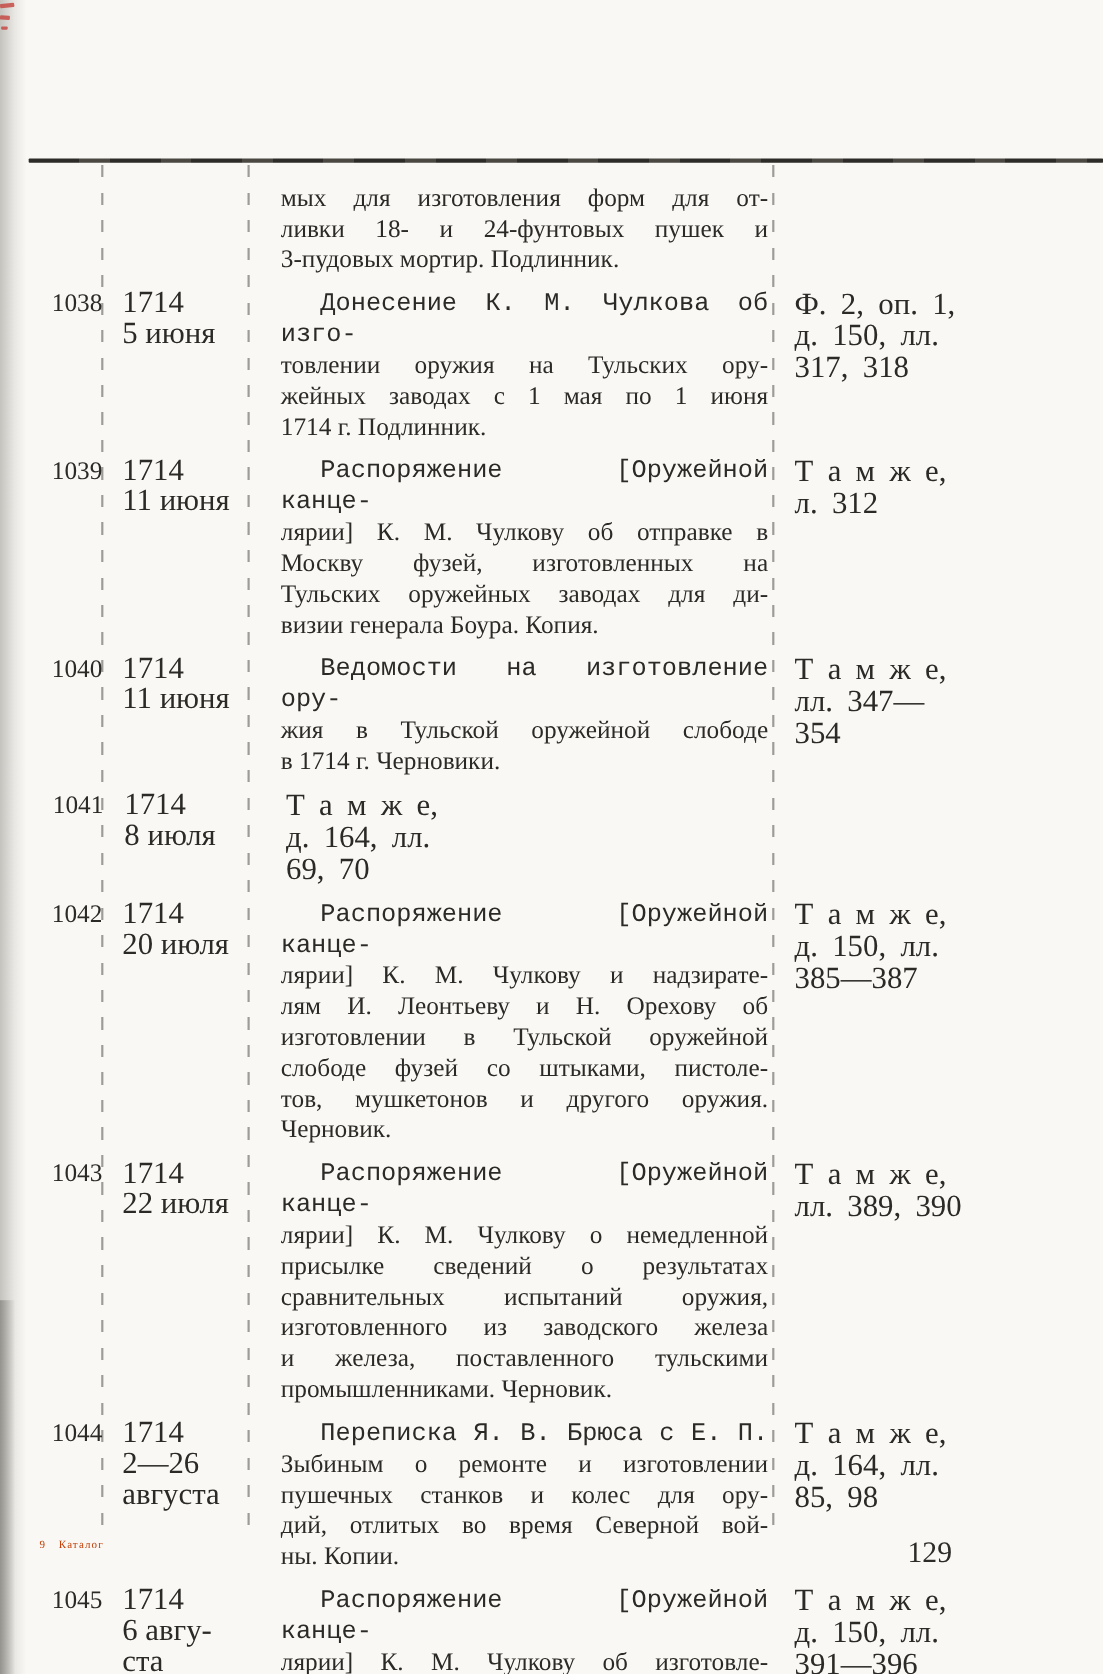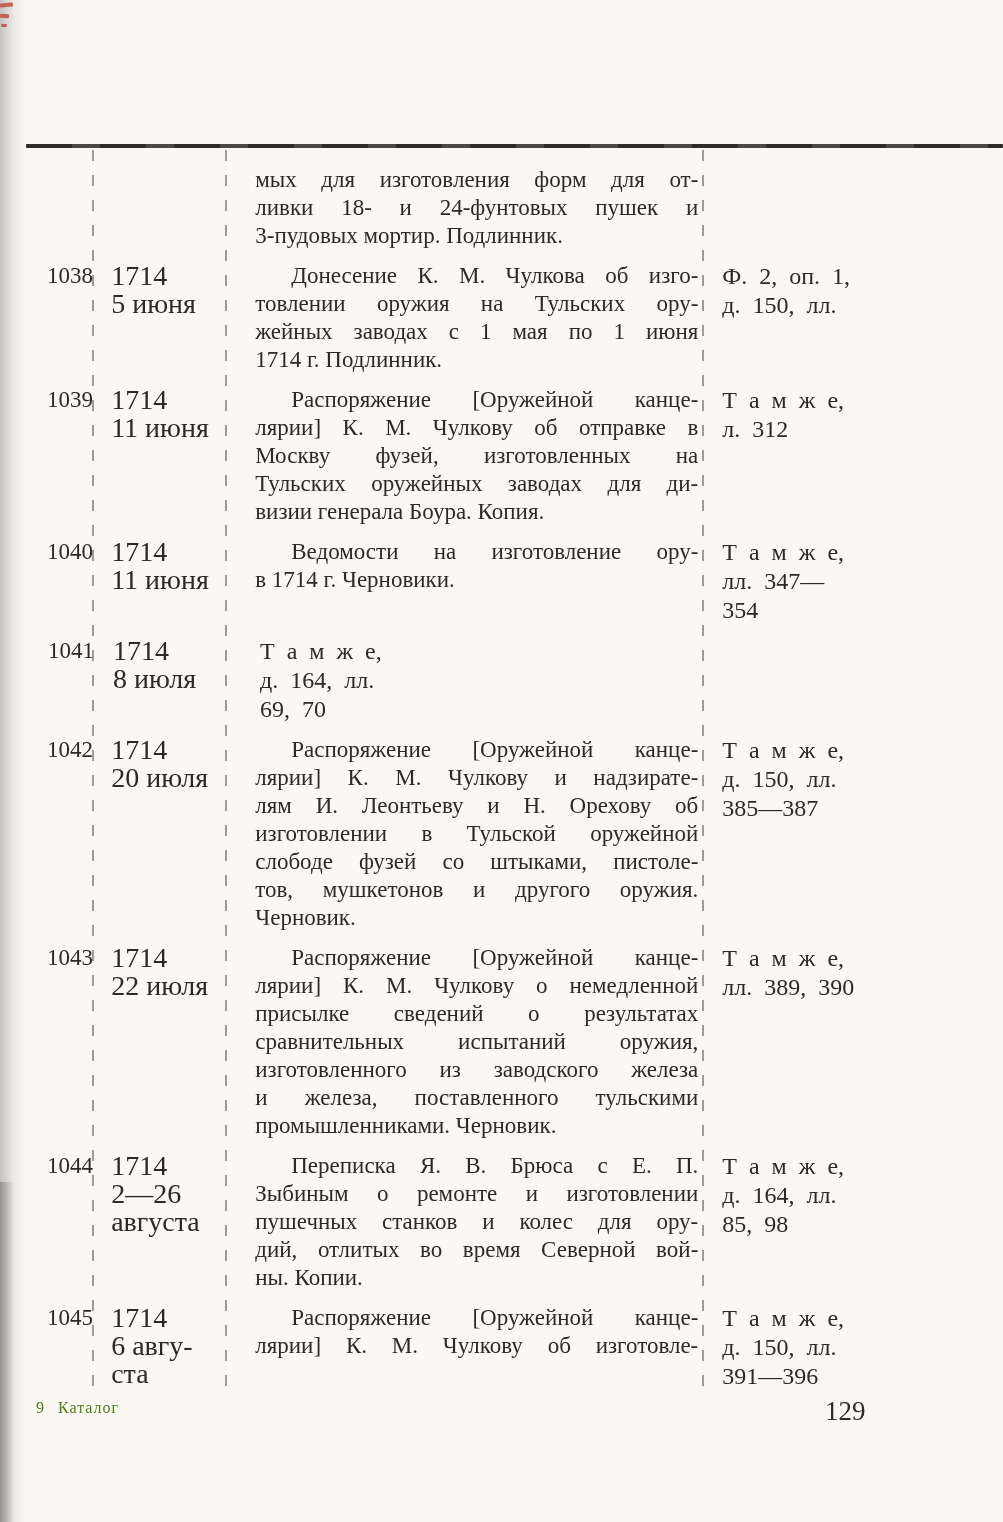--- a/index.html
+++ b/index.html
@@ -47,28 +47,28 @@
   }
   .v1{left:92px;}
   .v2{left:225px;}
   .v3{left:702px;}
   
   .table{position:absolute;left:0;right:0;top:166px;padding-left:21px;}
   .row{display:flex;align-items:flex-start;margin-bottom:12px;}
   .c-num{width:92px;text-align:center;padding-left:8px;font-size:23px;line-height:28px;}
   .c-date{width:133px;text-align:left;font-size:28px;line-height:28px;}
   .c-desc{width:477px;padding:0 10px 0 14px;font-size:23px;line-height:28px;}
-  .c-ref{width:301px;padding-left:14px;font-size:24px;line-height:29px;word-spacing:6px;}
+  .c-ref{width:301px;padding-left:14px;font-size:28px;line-height:29px;word-spacing:6px;}
   .dline{text-align:justify;text-align-last:justify;}
   .dline.last{text-align-last:left;}
-  .dline.indent{text-indent:36px;}
+  .dline.indent{text-indent:36px;font-family:Liberation Mono, monospace;}
   
   .footer-note{
     position:absolute;left:36px;top:1399px;
-    font-size:16px;letter-spacing:1px;word-spacing:8px;color:#4d7c0f;
+    font-size:10px;letter-spacing:1px;word-spacing:8px;color:#c2410c;
   }
   .page-number{
     position:absolute;left:825px;top:1396px;
     font-size:27px;color:#2e2c28;
   }
 </style>
 </head>
 <body>
 
 <div class="edge-shade"></div>
@@ -103,20 +103,21 @@
       </div>
     <div class="c-desc">
         <div class="dline indent">Донесение К. М. Чулкова об изго-</div>
         <div class="dline">товлении оружия на Тульских ору-</div>
         <div class="dline">жейных заводах с 1 мая по 1 июня</div>
         <div class="dline last">1714 г. Подлинник.</div>
       </div>
     <div class="c-ref">
         <div>Ф. 2, оп. 1,</div>
         <div>д. 150, лл.</div>
+        <div>317, 318</div>
       </div>
   </div>
 
   <div class="row">
     <div class="c-num">1039</div>
     <div class="c-date">
         <div>1714</div>
         <div>11 июня</div>
       </div>
     <div class="c-desc">
@@ -133,20 +134,21 @@
   </div>
 
   <div class="row">
     <div class="c-num">1040</div>
     <div class="c-date">
         <div>1714</div>
         <div>11 июня</div>
       </div>
     <div class="c-desc">
         <div class="dline indent">Ведомости на изготовление ору-</div>
+        <div class="dline">жия в Тульской оружейной слободе</div>
         <div class="dline last">в 1714 г. Черновики.</div>
       </div>
     <div class="c-ref">
         <div>Т а м  ж е,</div>
         <div>лл. 347—</div>
         <div>354</div>
       </div>
   </div>
 
   <div class="row">

